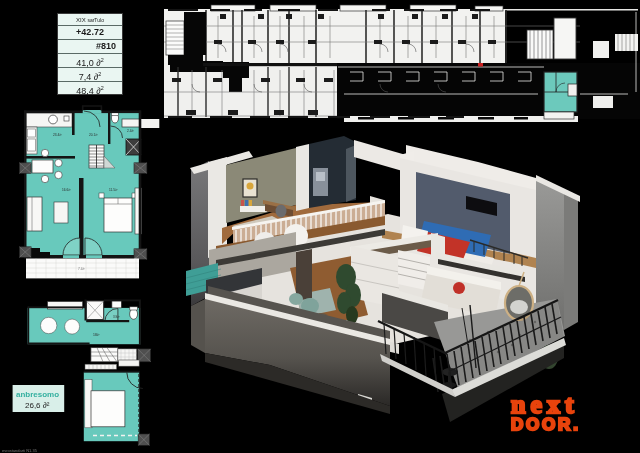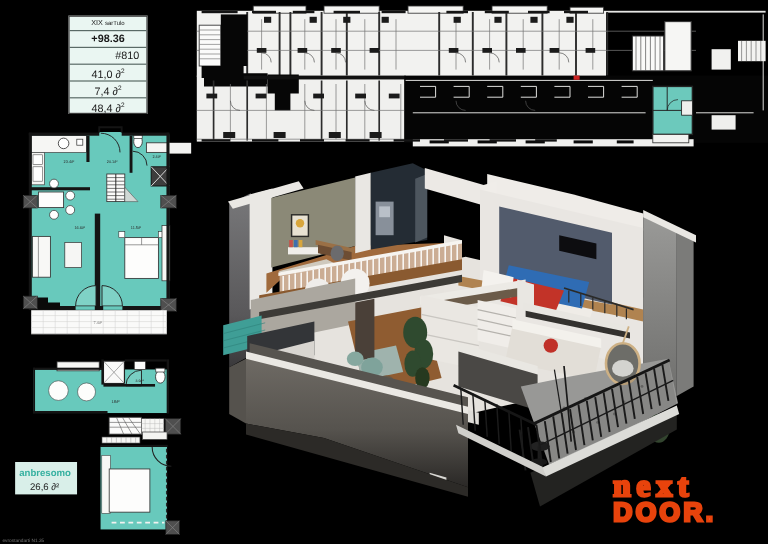--- a/index.html
+++ b/index.html
@@ -7,22 +7,22 @@
 #infotable{position:absolute;left:57px;top:13px;width:64px;background:#eaf6f2;border:1px solid #3a3a3a;}
 #infotable .row{border-bottom:1px solid #5a6a66;text-align:center;color:#1a1a1a;}
 #infotable .row:last-child{border-bottom:none;}
 sup{font-size:60%;}
 </style></head>
 <body>
 <div id="page">
 
 <div id="infotable">
   <div class="row" style="font-size:6px;height:11px;line-height:12px;">XIX <span style="font-size:5px;">sarTulo</span></div>
-  <div class="row" style="font-size:9px;height:13px;line-height:13px;font-weight:bold;">+98.36</div>
-  <div class="row" style="font-size:9px;height:13px;line-height:13px;font-weight:normal;padding-left:32px;">#810</div>
+  <div class="row" style="font-size:9px;height:13px;line-height:13px;font-weight:bold;">+42.72</div>
+  <div class="row" style="font-size:9px;height:13px;line-height:13px;font-weight:bold;padding-left:32px;">#810</div>
   <div class="row" style="font-size:9px;height:13px;line-height:13px;">41,0 ∂<sup>2</sup></div>
   <div class="row" style="font-size:9px;height:13px;line-height:13px;">7,4 ∂<sup>2</sup></div>
   <div class="row" style="font-size:9px;height:12px;line-height:12px;">48,4 ∂<sup>2</sup></div>
 </div>
 
 <svg class="abs" style="left:158px;top:4px;" width="482" height="121" viewBox="0 0 482 121">
 
   <rect x="6" y="5" width="341" height="55" fill="#f2f2f0"></rect>
 
   <rect x="347" y="5" width="133" height="1.5" fill="#e6e6e4"></rect>
@@ -789,18 +789,18 @@
   <polygon points="451,390 564,338 566,345 455,397" fill="#dcdcd8"></polygon>
   <polygon points="380,354 452,389 455,397 382,361" fill="#d0cfcb"></polygon>
 
   <polygon points="358,394 372,398 372,403 358,399" fill="#d8d7d3"></polygon>
 
   <polygon points="205,353 270,365 390,406 390,414 205,362" fill="#2c2a27"></polygon>
 </svg>
 
 <div class="abs" style="left:511px;top:392px;width:110px;color:#e8430c;font-weight:bold;line-height:1;">
   <div style="font-size:26px;letter-spacing:5px;font-family:Liberation Serif, serif;-webkit-text-stroke:2.4px #e8430c;">next</div>
-  <div style="font-size:22px;letter-spacing:2.8px;-webkit-text-stroke:2.4px #e8430c;margin-top:-2px;">DOOR<span style="color:#e87060;">.</span></div>
+  <div style="font-size:17px;letter-spacing:2.8px;-webkit-text-stroke:2.4px #e8430c;margin-top:-2px;">DOOR<span style="color:#e87060;">.</span></div>
 </div>
 
 <div class="abs" style="left:2px;top:448px;font-size:4px;color:#777;">evrostandarti N1.35</div>
 
 </div>
 
 </body></html>

